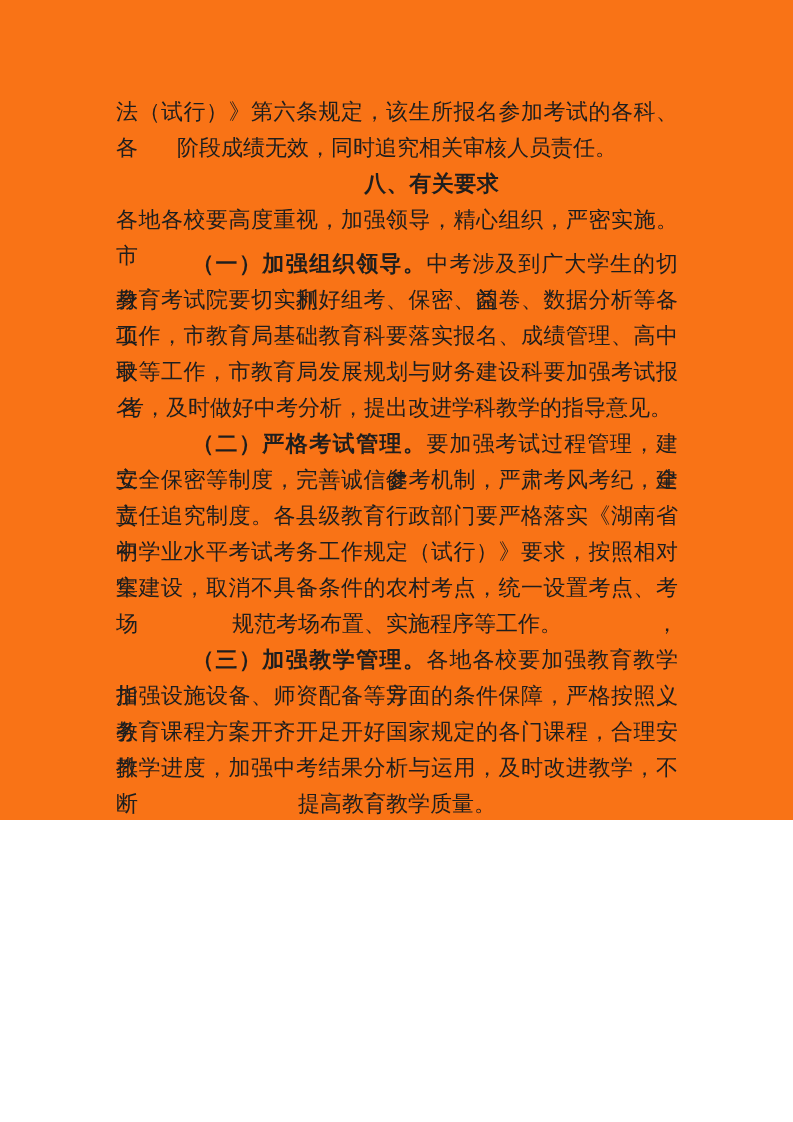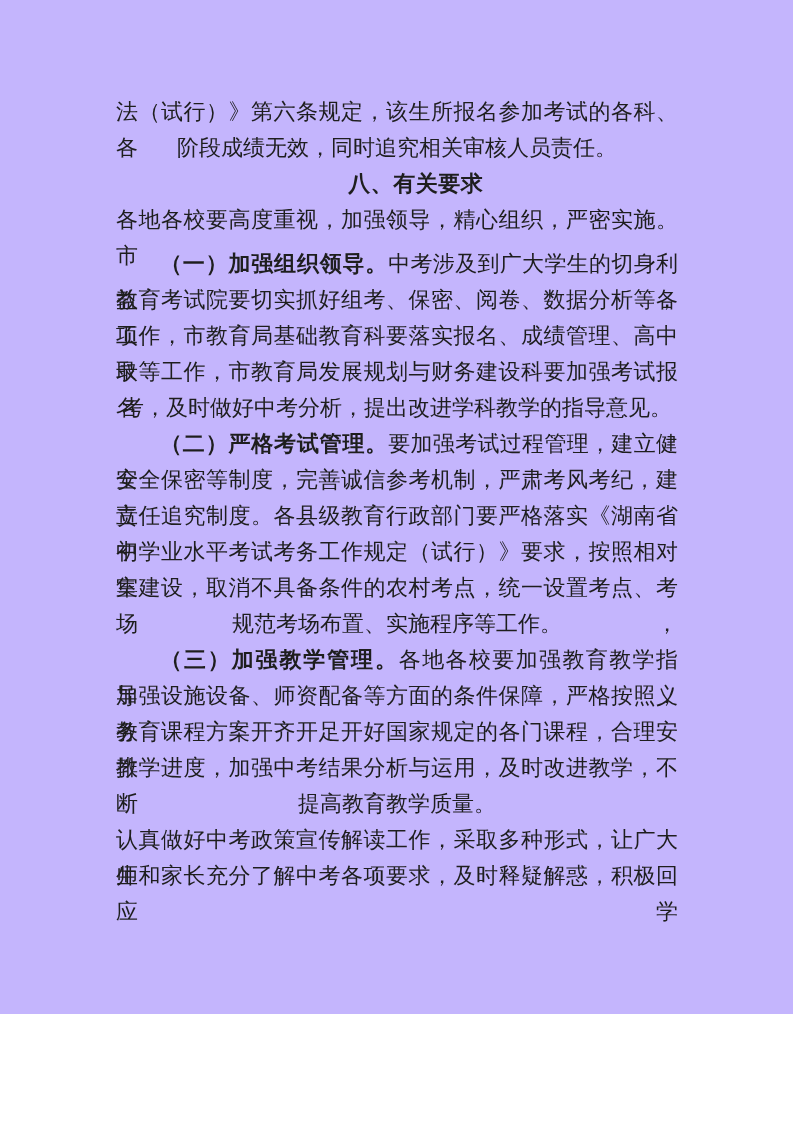--- a/index.html
+++ b/index.html
@@ -3,22 +3,22 @@
 <meta charset="utf-8">
 <style>
   html, body {
     margin: 0;
     padding: 0;
     background: #ffffff;
   }
   .page {
     position: relative;
     width: 793px;
-    height: 1014px;
-    background: #c4b5fd;
+    height: 820px;
+    background: #f97316;
     overflow: hidden;
     font-family: "Liberation Serif", "DejaVu Serif", serif;
     color: #1e1e1e;
   }
   .content {
     position: absolute;
     left: 116px;
     top: 94px;
     width: 562px;
     font-size: 22px;
@@ -38,20 +38,21 @@
   }
   .line.indent {
     text-indent: 2em;
   }
   .line.gap {
     margin-top: 8px;
   }
   .line .lead {
     font-weight: bold;
     letter-spacing: 0.5px;
+    margin-left: 32px;
   }
   .line.heading {
     font-family: "Liberation Sans", "DejaVu Sans", sans-serif;
     font-weight: bold;
     text-indent: 1.7em;
     letter-spacing: 1px;
   }
   .page-number {
     position: absolute;
     left: 0;

